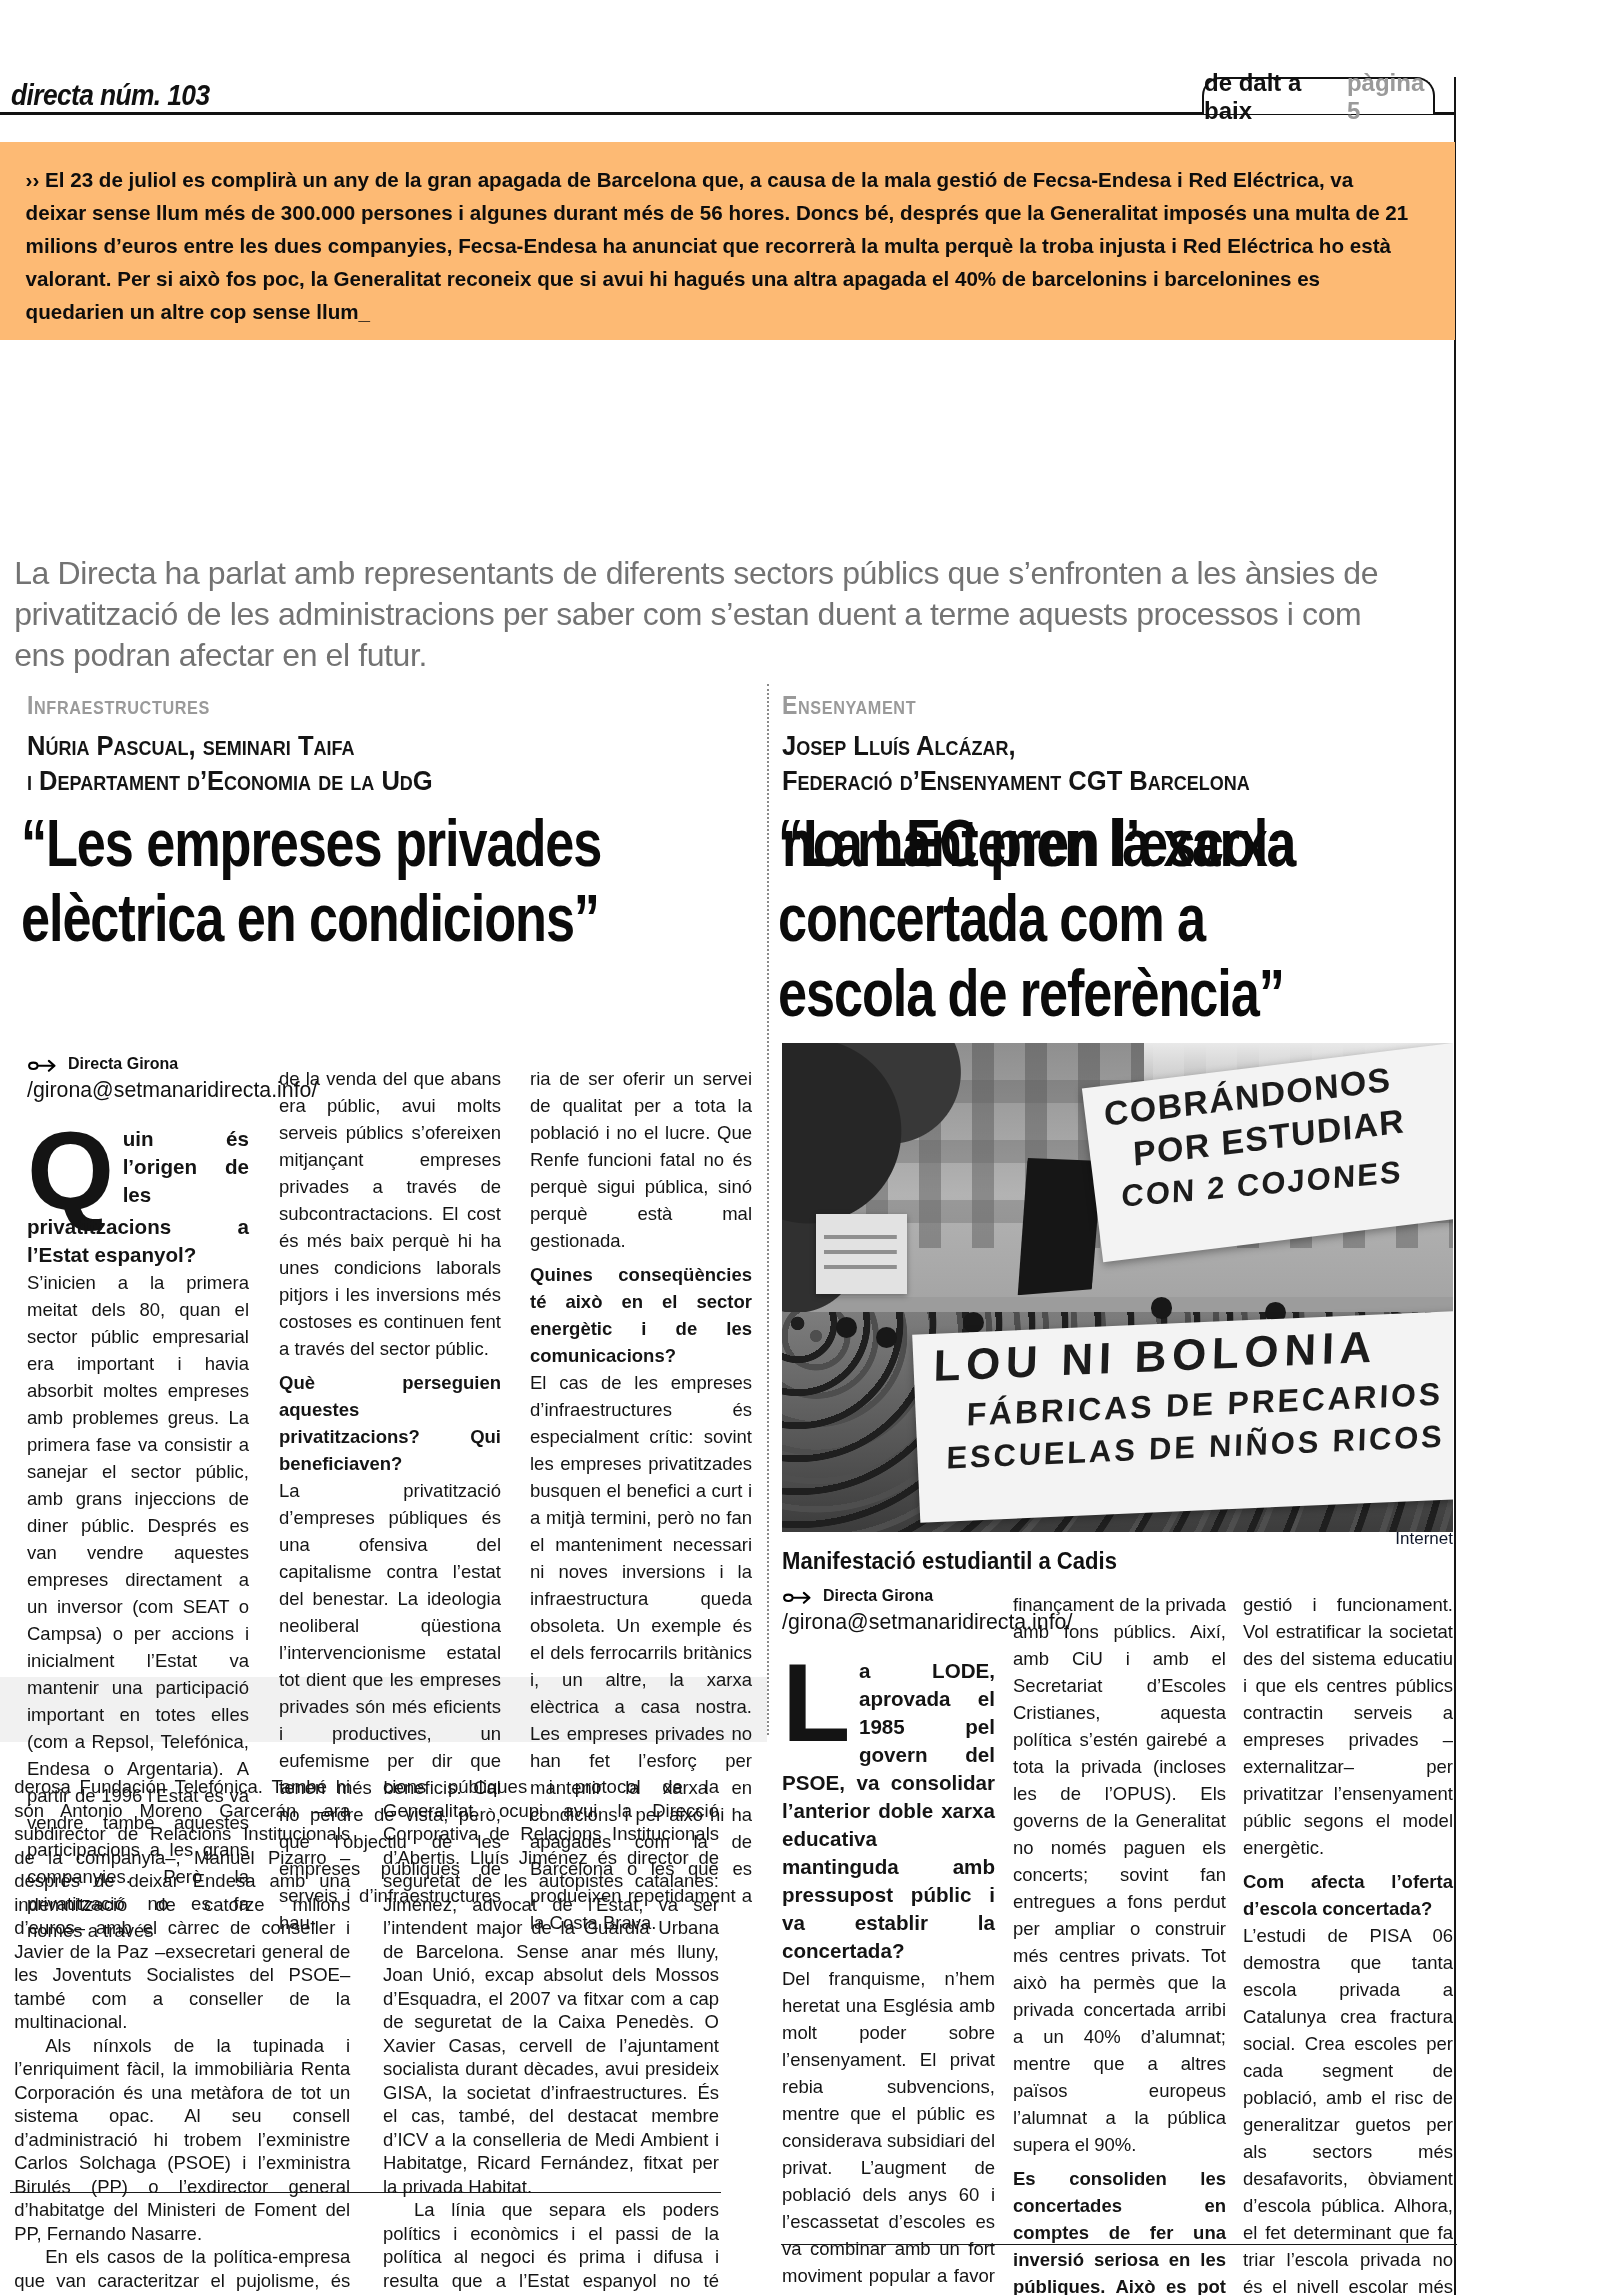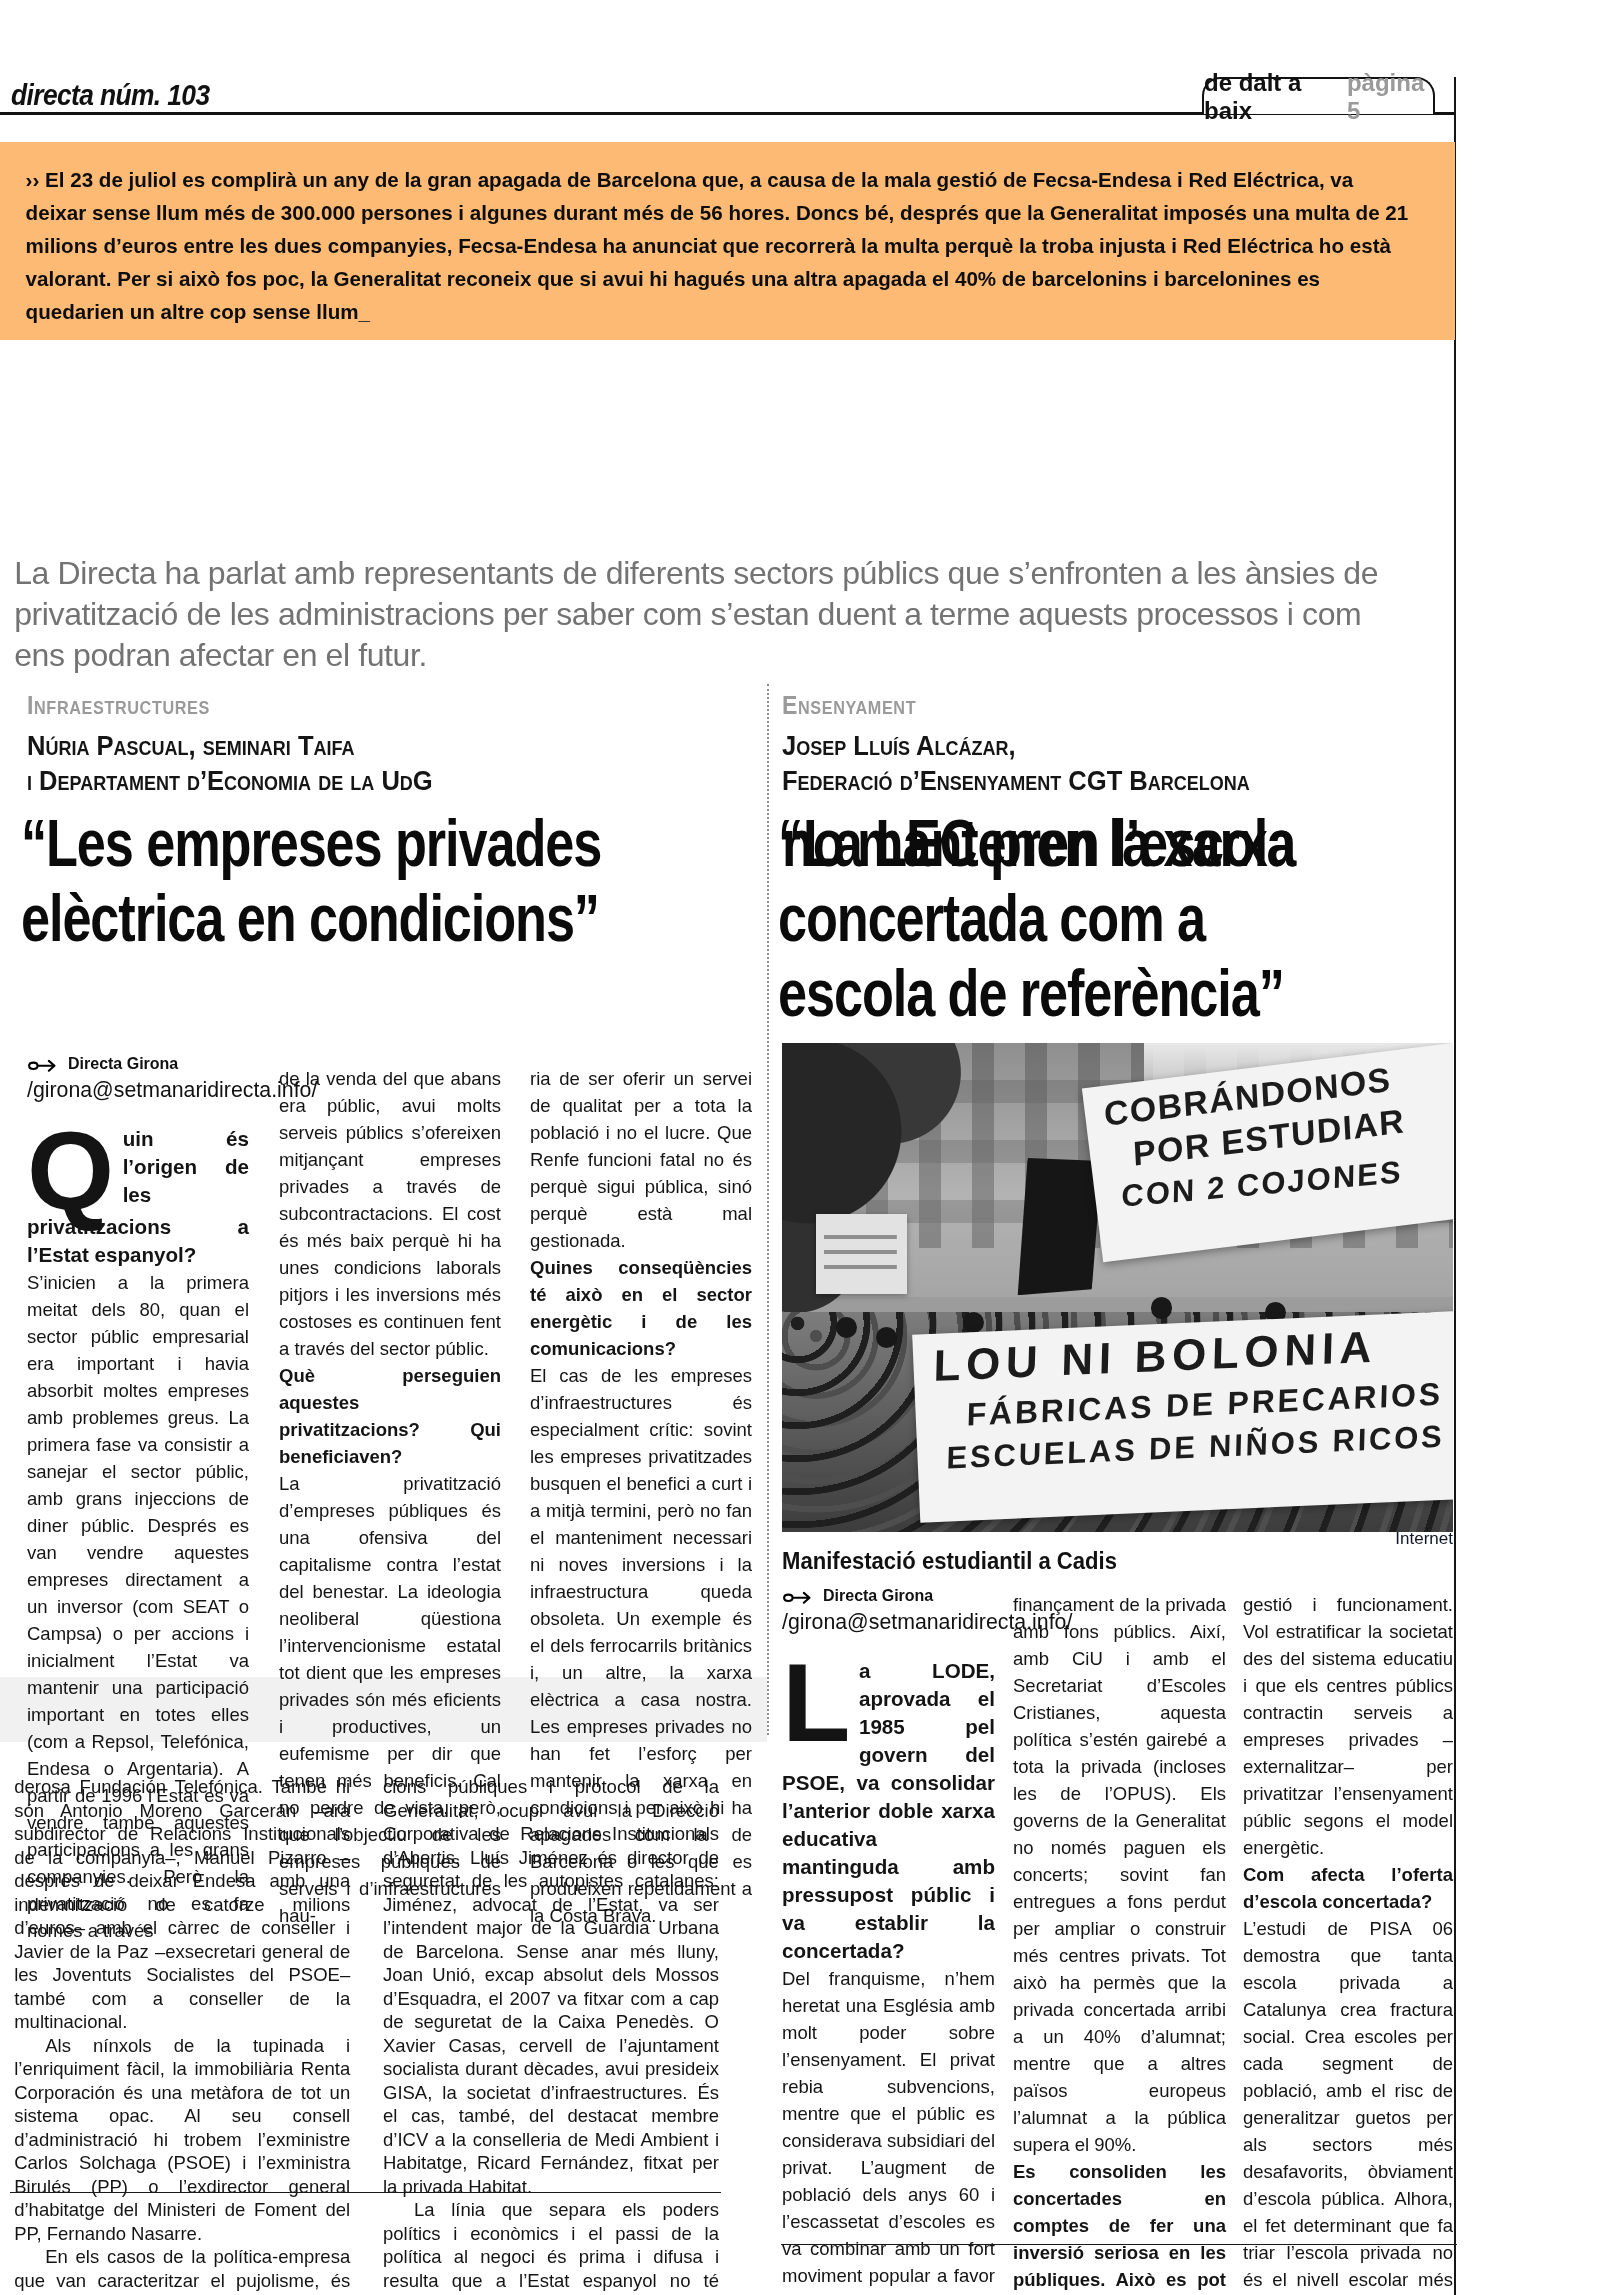--- a/index.html
+++ b/index.html
@@ -38,21 +38,21 @@
   .quote .cond{transform:scaleX(.78);}
 
   
   .byline-name{font-weight:700;font-size:16px;}
   .byline-url{font-size:21.3px;margin-top:4.3px;}
   .pen-icon{display:inline-block;vertical-align:middle;margin-right:10px;}
 
   
   .bodycol{font-size:18.5px;line-height:27px;text-align:justify;color:#141414;}
   .bodycol p{margin:0 0 0 0;}
-  .bodycol p.q{font-weight:800;}
+  .bodycol p.q{font-weight:800;margin-top:7px;}
   .dropcap{float:left;font-weight:800;font-size:112px;line-height:84px;margin:4.3px 8.5px 0 0;}
   .leadq{font-weight:800;font-size:20.6px;line-height:28px;}
   .botcol{font-size:18.5px;line-height:23.5px;text-align:justify;color:#141414;}
   .botcol p{margin:0;}
   .botcol p + p{text-indent:31px;}
 
   .divider-dotted{left:767px;top:684px;width:0;height:1051px;border-left:2.1px dotted #8a8a8a;}
   .grayband{left:0;top:1677px;width:767px;height:65px;background:#f1f1f1;}
   .rule-bl{left:10px;top:2192px;width:711px;height:1.4px;background:#1a1a1a;}
   .rule-br{left:781px;top:2244px;width:676px;height:1.4px;background:#1a1a1a;}

